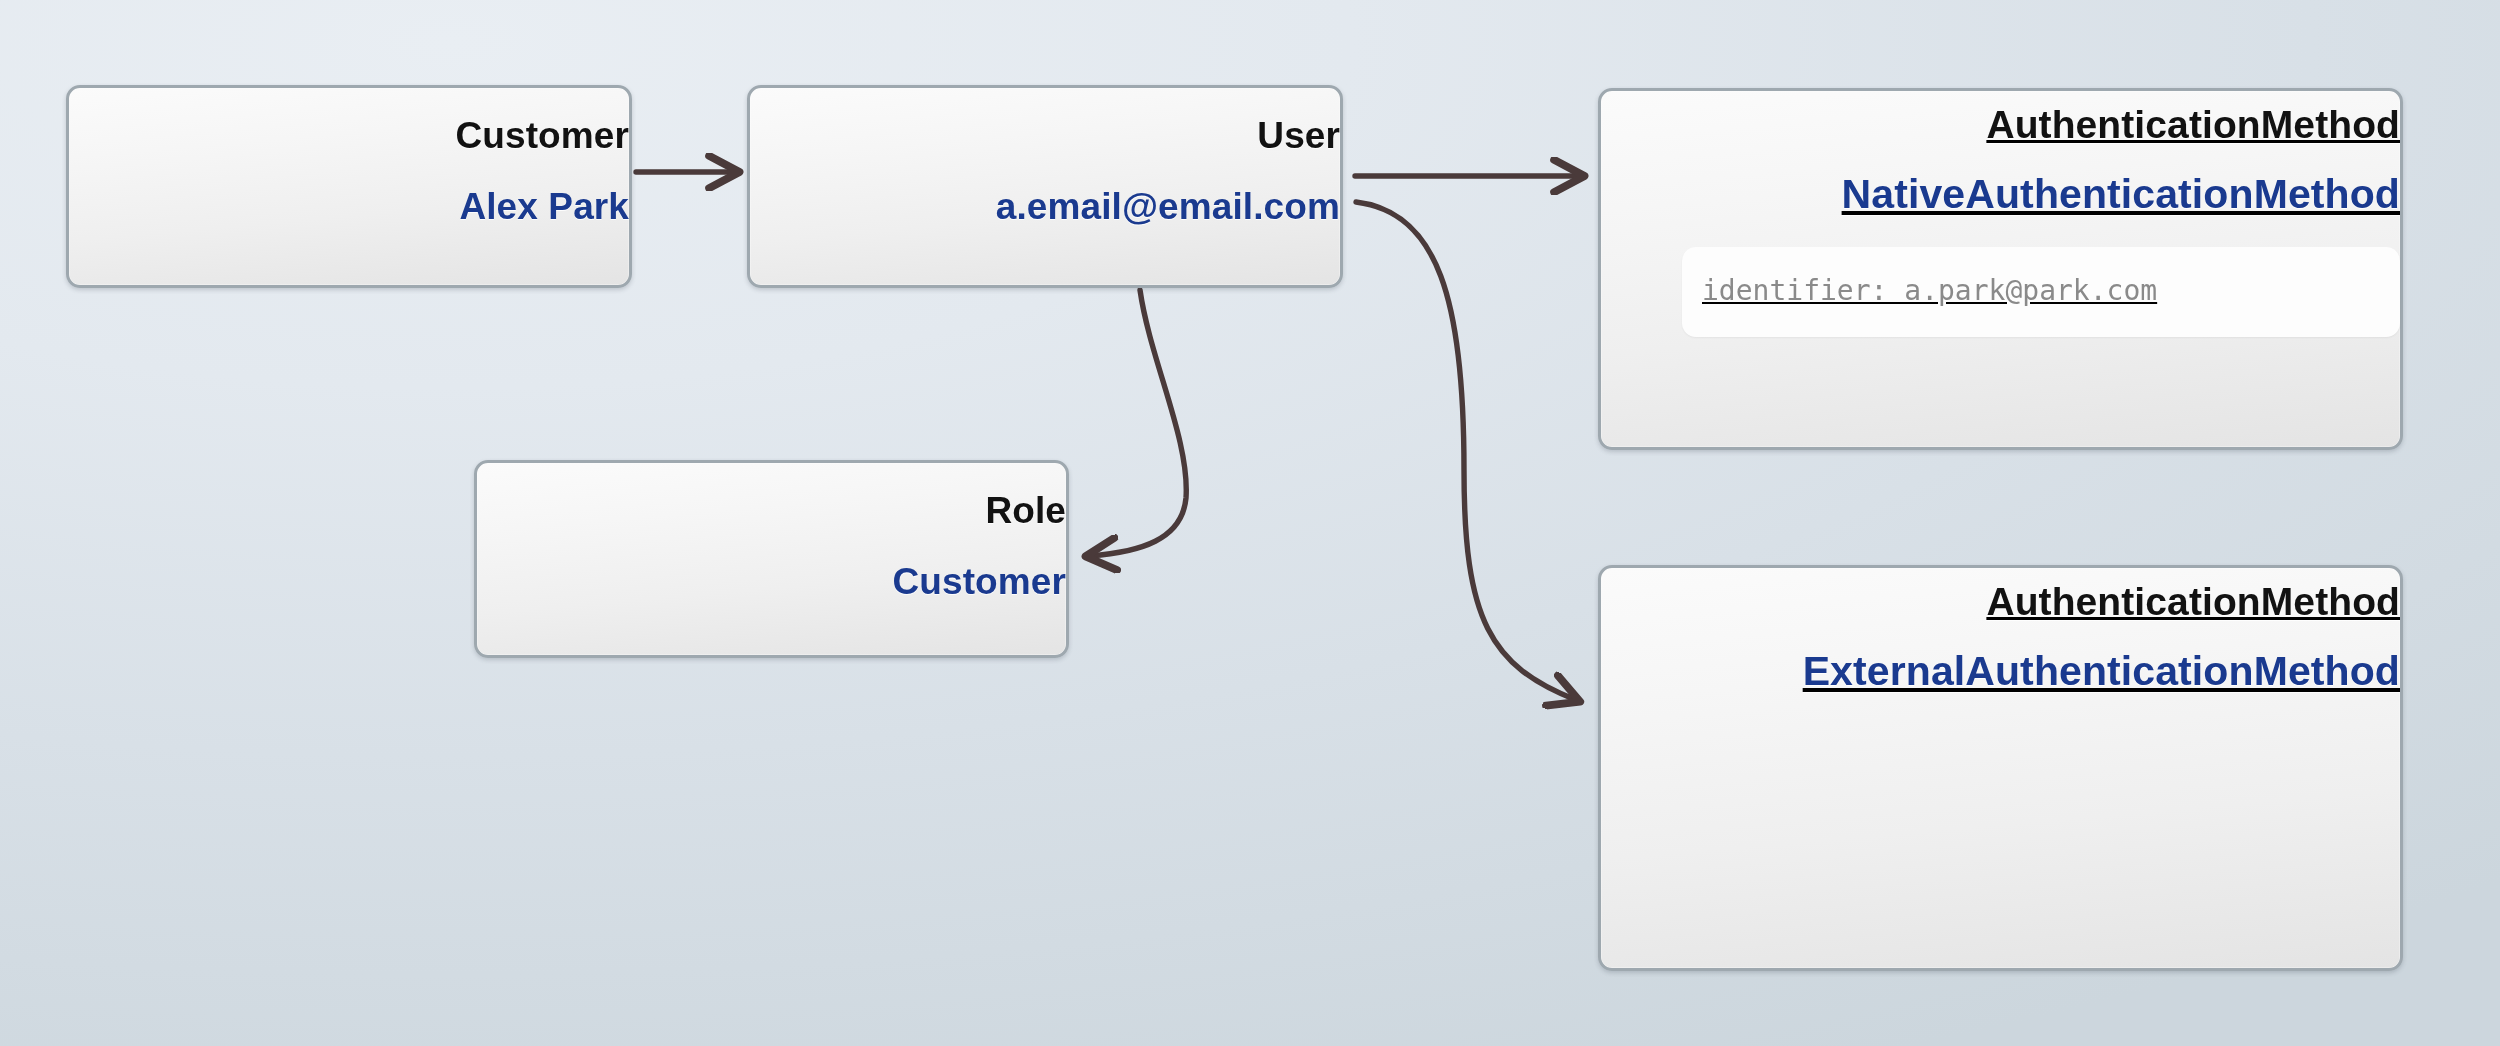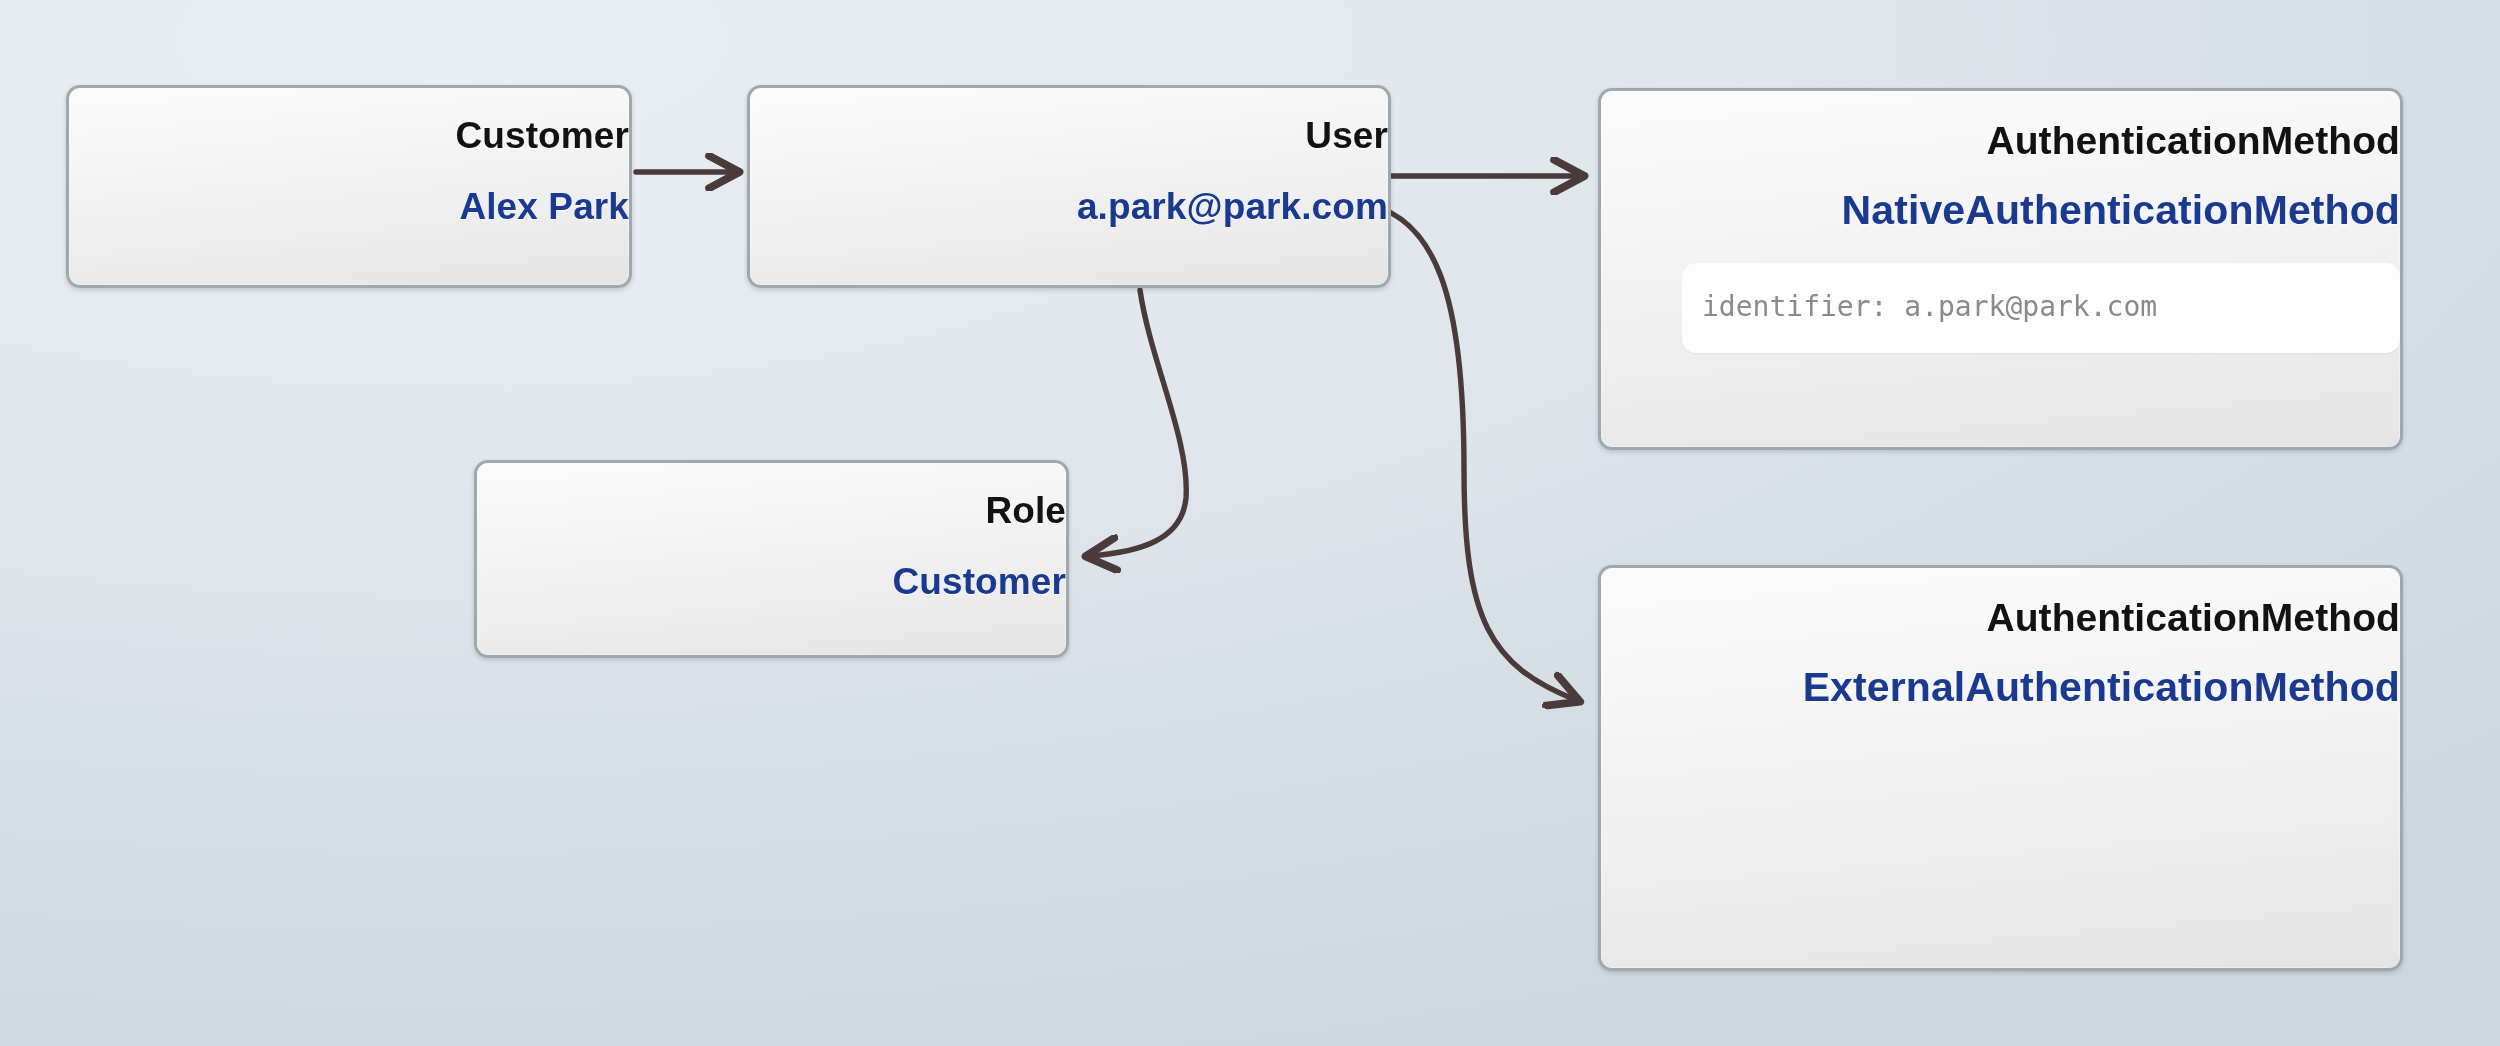--- a/index.html
+++ b/index.html
@@ -35,25 +35,25 @@
     text-shadow:0 1px 0 rgba(255,255,255,.85);
     white-space:nowrap;
   }
 
   
   .ent{padding-top:26px;}
   .ent .node-title{font-size:37px;line-height:44px;}
   .ent .node-value{font-size:37px;line-height:44px;margin-top:27px;}
 
   #node-customer{left:66px;  top:85px;  width:566px; height:203px;}
-  #node-user    {left:747px; top:85px;  width:644px; height:203px;}
+  #node-user    {left:747px; top:85px;  width:596px; height:203px;}
   #node-role    {left:474px; top:460px; width:595px; height:198px;}
 
   
-  .card{padding-top:26px;}
+  .card{padding-top:10px;text-decoration:underline;}
   .card .node-title{font-size:39px;line-height:48px;}
   .card .node-value{font-size:41px;line-height:50px;margin-top:20px;}
   .code-box{
     width:718px;
     margin-top:28px;
     background:#fdfdfd;
     border-radius:14px;
     box-shadow:0 1px 2px rgba(0,0,0,.05);
     padding:22px 20px 24px 20px;
     box-sizing:border-box;
@@ -94,21 +94,21 @@
              C 1182 540, 1140 552, 1090 556" fill="none" stroke="#4a3a3a" stroke-width="5.4" stroke-linecap="round" marker-end="url(#ah)"></path>
   </svg>
 
   <div class="node ent" id="node-customer">
     <div class="node-title">Customer</div>
     <div class="node-value">Alex Park</div>
   </div>
 
   <div class="node ent" id="node-user">
     <div class="node-title">User</div>
-    <div class="node-value">a.park@park.com</div>
+    <div class="node-value">a.email@email.com</div>
   </div>
 
   <div class="node ent" id="node-role">
     <div class="node-title">Role</div>
     <div class="node-value">Customer</div>
   </div>
 
   <div class="node card" id="card-native">
     <div class="node-title">AuthenticationMethod</div>
     <div class="node-value">NativeAuthenticationMethod</div>

